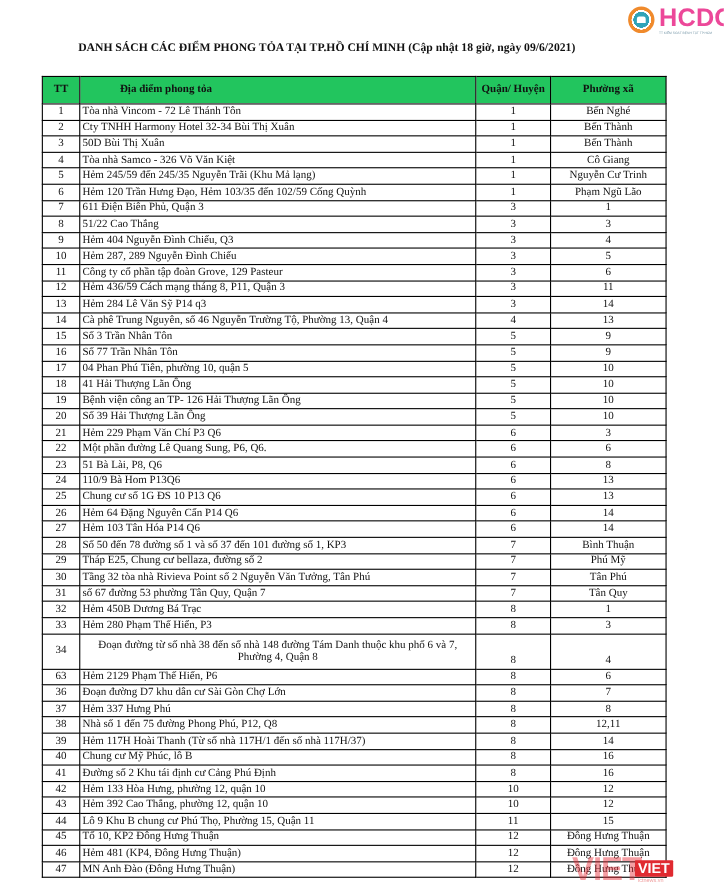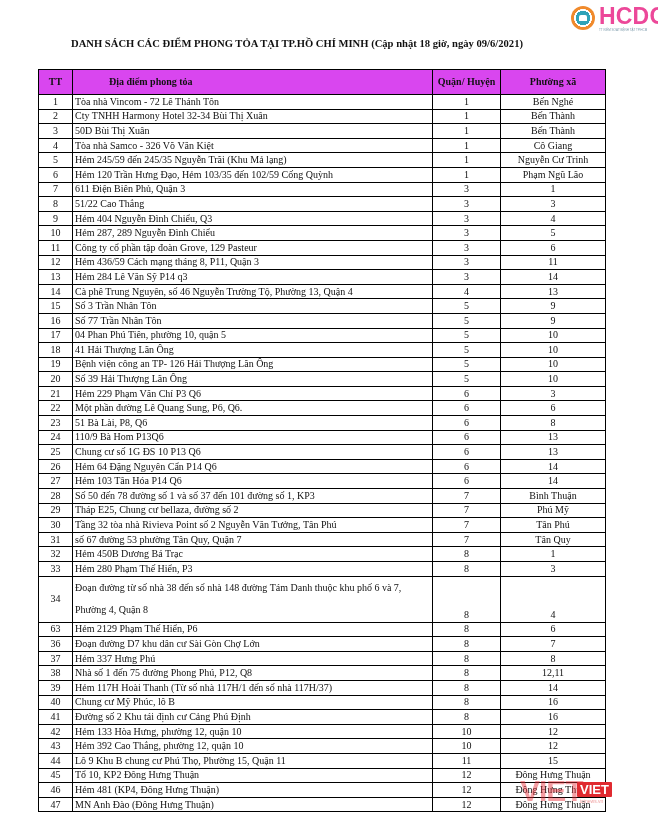--- a/index.html
+++ b/index.html
@@ -12,27 +12,27 @@
                      background: #ffffff; border-radius: 2px 2px 0 0; }
   .logo-text { margin-left: 4px; display: flex; flex-direction: column; line-height: 1; }
   .logo-name { font-family: "Liberation Sans", sans-serif; font-weight: bold; font-size: 23px; color: #ec4899; letter-spacing: 0.2px; }
   .logo-sub { font-family: "Liberation Sans", sans-serif; font-size: 3px; color: #7a9aaa; margin-top: 1px; }
   .title { position: absolute; left: 0; width: 594px; top: 38px; text-align: center;
            font-weight: bold; font-size: 10.6px; letter-spacing: 0; }
   table { position: absolute; left: 38px; top: 69px; border-collapse: collapse; table-layout: fixed;
           width: 567px; font-size: 10px; }
   col.c-tt { width: 34px; } col.c-loc { width: 360px; } col.c-dist { width: 68px; } col.c-ward { width: 105px; }
   th, td { border: 1px solid #000; padding: 0 2px; height: 13.6px; line-height: 12px; white-space: nowrap; overflow: hidden; }
-  th { background: #d946ef; font-weight: bold; height: 24px; font-size: 10px; margin-left: 48px; }
+  th { background: #22c55e; font-weight: bold; height: 24px; font-size: 10px; margin-left: 48px; }
   th.h-tt, th.h-dist, th.h-ward { text-align: center; }
   th.h-loc { text-align: left; padding-left: 36px; }
   td.tt, td.dist, td.ward { text-align: center; }
   td.loc { text-align: left; }
   tr.tall td { height: 30px; vertical-align: bottom; padding-bottom: 1px; }
-  tr.tall td.loc { white-space: normal; vertical-align: middle; line-height: 22px; }
+  tr.tall td.loc { white-space: normal; vertical-align: middle; line-height: 11px; text-align: center; }
   tr.tall td.tt { vertical-align: middle; }
   .watermark { position: absolute; left: 520px; top: 775px; width: 110px; height: 32px; pointer-events: none; }
   .wm-big { position: absolute; left: 0; top: 0; font-family: "Liberation Sans", sans-serif; font-weight: bold;
             font-size: 30px; color: rgba(230, 40, 50, 0.45); letter-spacing: -1px; line-height: 32px; }
   .wm-small { position: absolute; left: 57px; top: 7px; background: #e02a30; color: #fff; font-family: "Liberation Sans", sans-serif;
               font-weight: bold; font-size: 13px; padding: 0 3px; line-height: 15px; border-radius: 1px; }
   .wm-sub { position: absolute; left: 60px; top: 23px; font-size: 5px; color: #f0a0a0; font-family: "Liberation Sans", sans-serif; }
 </style>
 </head>
 <body>

